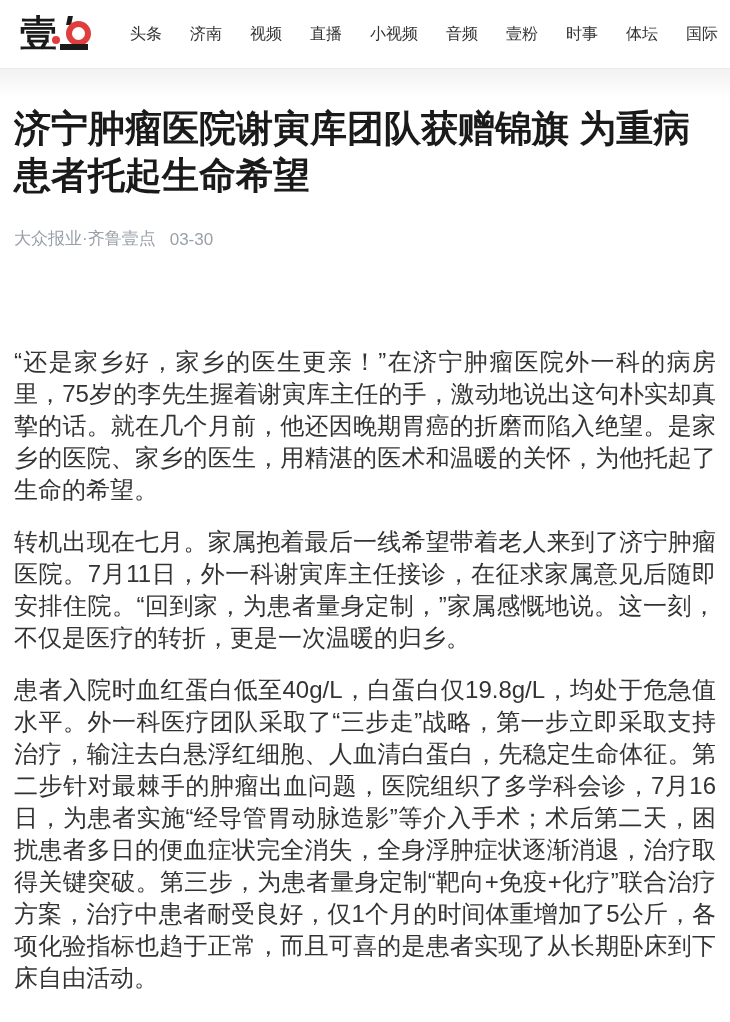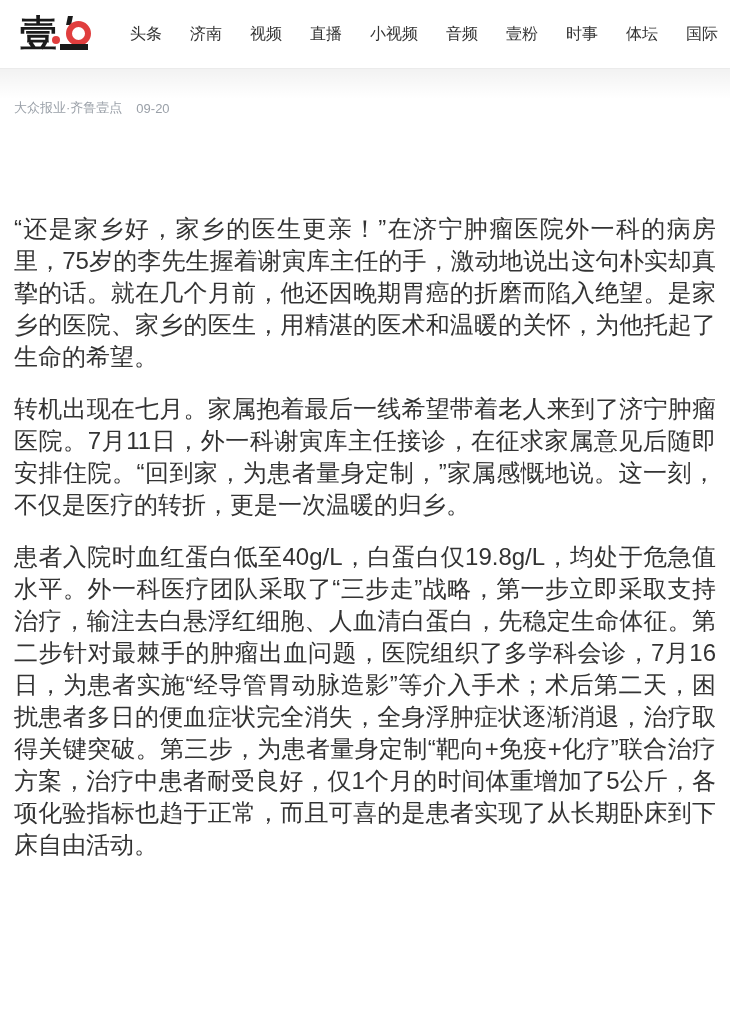--- a/index.html
+++ b/index.html
@@ -67,23 +67,24 @@
   .article { padding: 0 14px; }
   .article-title {
     margin: 6px 0 0 0;
     font-size: 37px;
     line-height: 47px;
     font-weight: 700;
     color: #1a1a1a;
   }
   .byline {
     display: flex;
-    align-items: center;
+    align-items: flex-end;
     gap: 14px;
-    font-size: 13px;
+    margin-top: 28px;
+    font-size: 17px;
     color: #9aa0a8;
   }
   .article-body { margin-top: 96px; padding-bottom: 8px; }
   .para {
     margin: 20px 0;
     font-size: 24px;
     line-height: 32px;
     color: #333;
     text-align: justify;
     text-justify: inter-ideograph;
@@ -114,23 +115,24 @@
         <a class="nav-item">音频</a>
         <a class="nav-item">壹粉</a>
         <a class="nav-item">时事</a>
         <a class="nav-item">体坛</a>
         <a class="nav-item">国际</a>
       </nav>
   </div>
   <div class="header-shadow"></div>
 
   <div class="article">
+    <h1 class="article-title">济宁肿瘤医院谢寅库团队获赠锦旗 为重病患者托起生命希望</h1>
     <div class="byline">
       <span>大众报业·齐鲁壹点</span>
-      <span>09-20</span>
+      <span>03-30</span>
     </div>
     <div class="article-body">
         <p class="para">“还是家乡好，家乡的医生更亲！”在济宁肿瘤医院外一科的病房里，75岁的李先生握着谢寅库主任的手，激动地说出这句朴实却真挚的话。就在几个月前，他还因晚期胃癌的折磨而陷入绝望。是家乡的医院、家乡的医生，用精湛的医术和温暖的关怀，为他托起了生命的希望。</p>
         <p class="para">转机出现在七月。家属抱着最后一线希望带着老人来到了济宁肿瘤医院。7月11日，外一科谢寅库主任接诊，在征求家属意见后随即安排住院。“回到家，为患者量身定制，”家属感慨地说。这一刻，不仅是医疗的转折，更是一次温暖的归乡。</p>
         <p class="para">患者入院时血红蛋白低至40g/L，白蛋白仅19.8g/L，均处于危急值水平。外一科医疗团队采取了“三步走”战略，第一步立即采取支持治疗，输注去白悬浮红细胞、人血清白蛋白，先稳定生命体征。第二步针对最棘手的肿瘤出血问题，医院组织了多学科会诊，7月16日，为患者实施“经导管胃动脉造影”等介入手术；术后第二天，困扰患者多日的便血症状完全消失，全身浮肿症状逐渐消退，治疗取得关键突破。第三步，为患者量身定制“靶向+免疫+化疗”联合治疗方案，治疗中患者耐受良好，仅1个月的时间体重增加了5公斤，各项化验指标也趋于正常，而且可喜的是患者实现了从长期卧床到下床自由活动。</p>
       </div>
   </div>
 
 </div>
 

